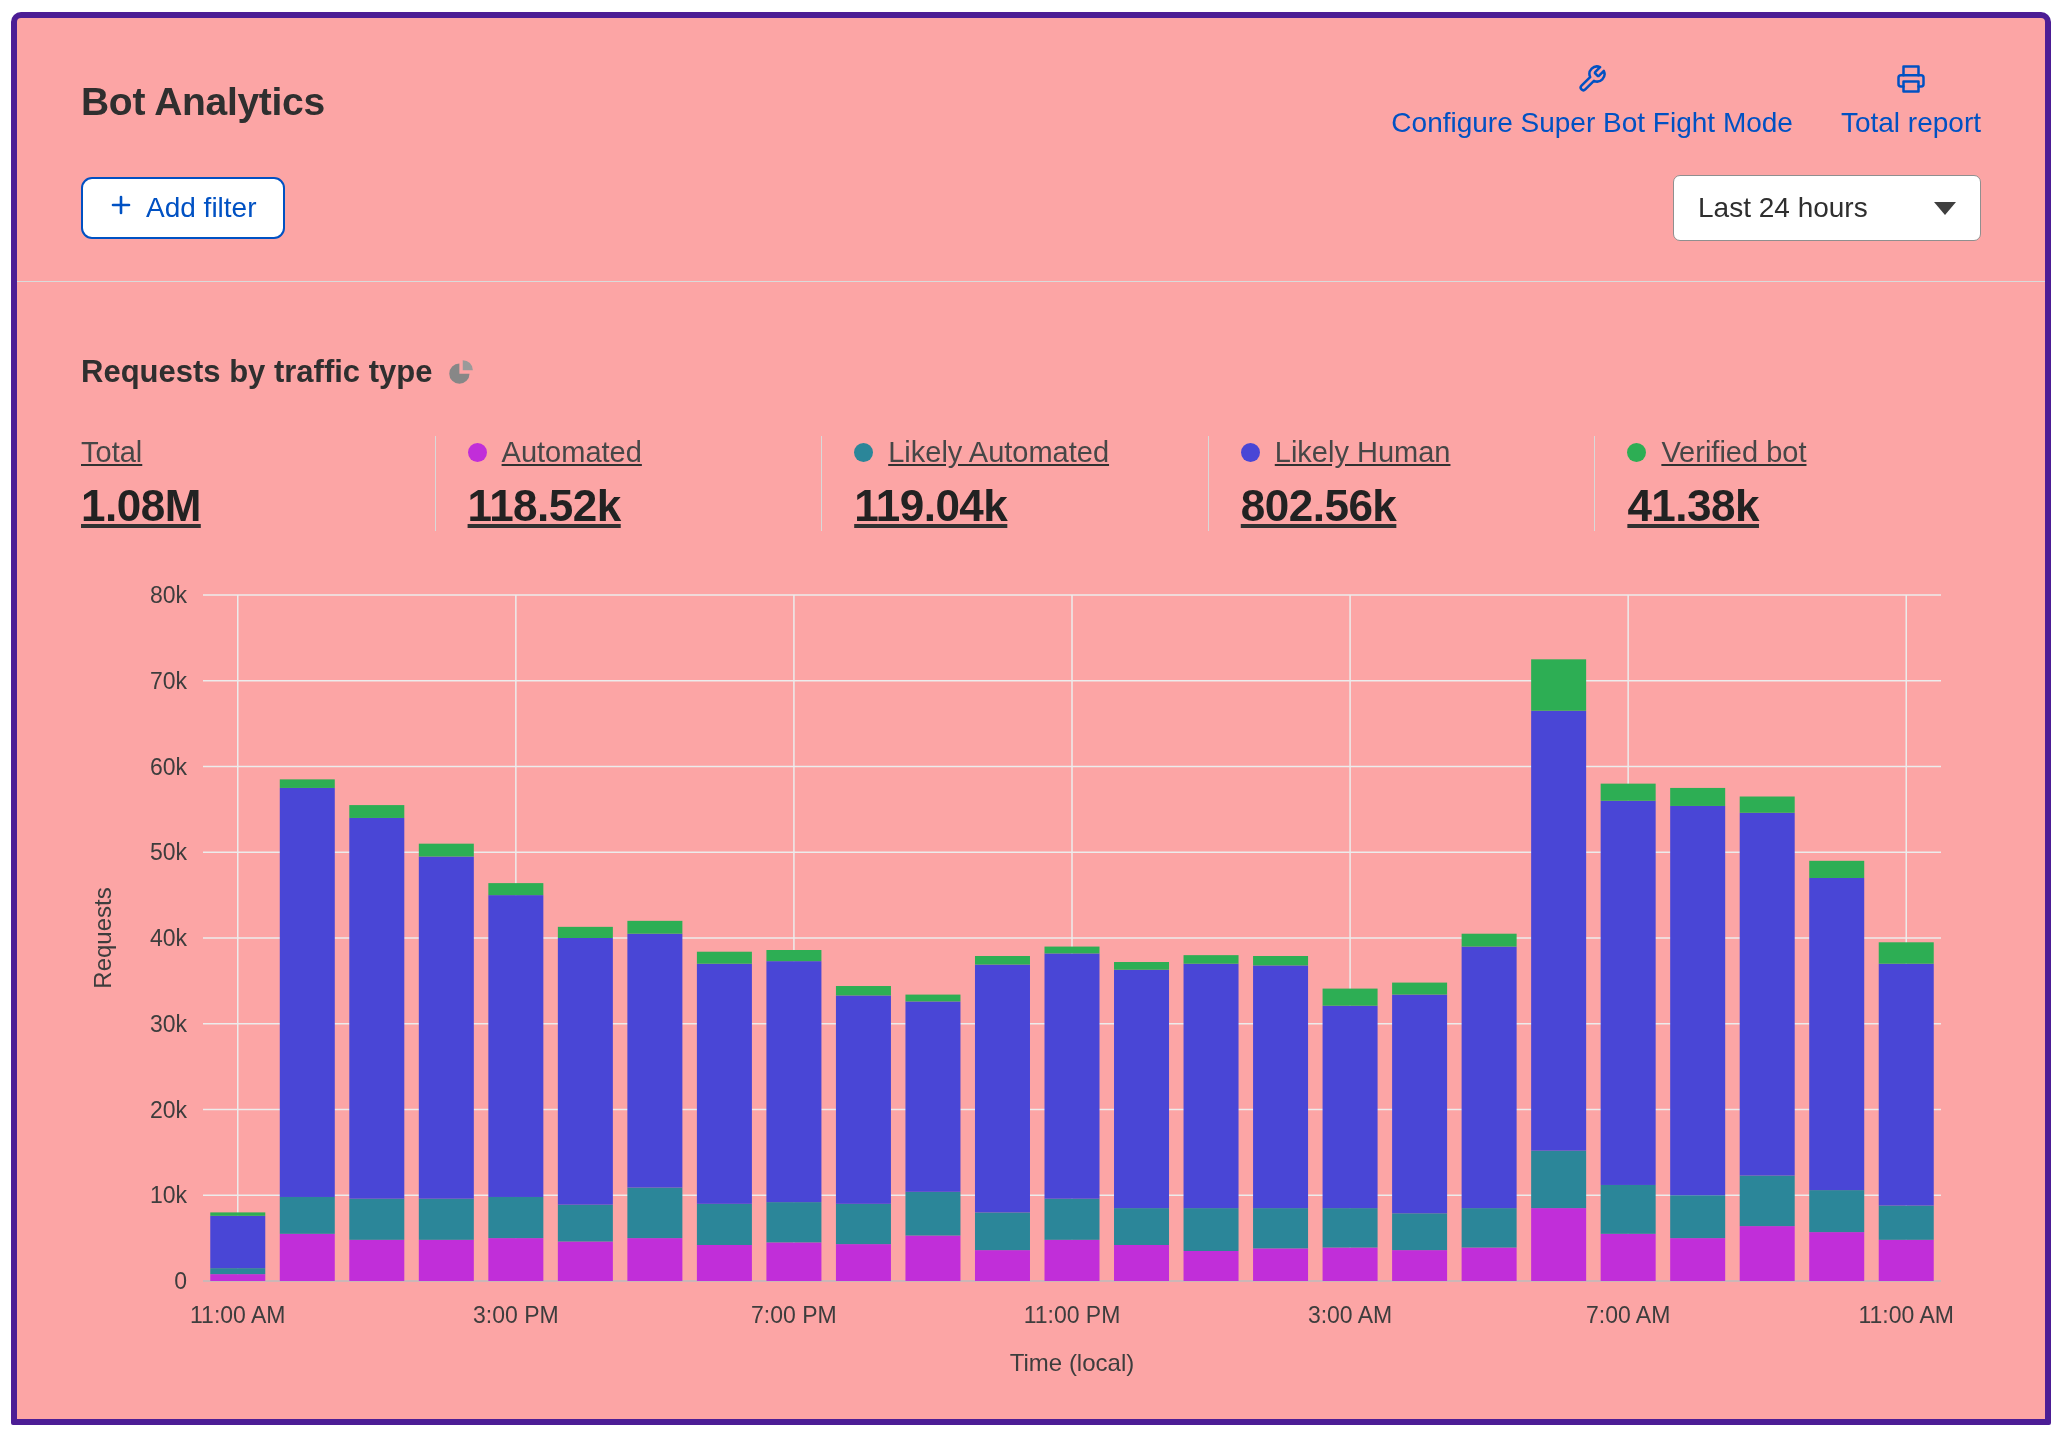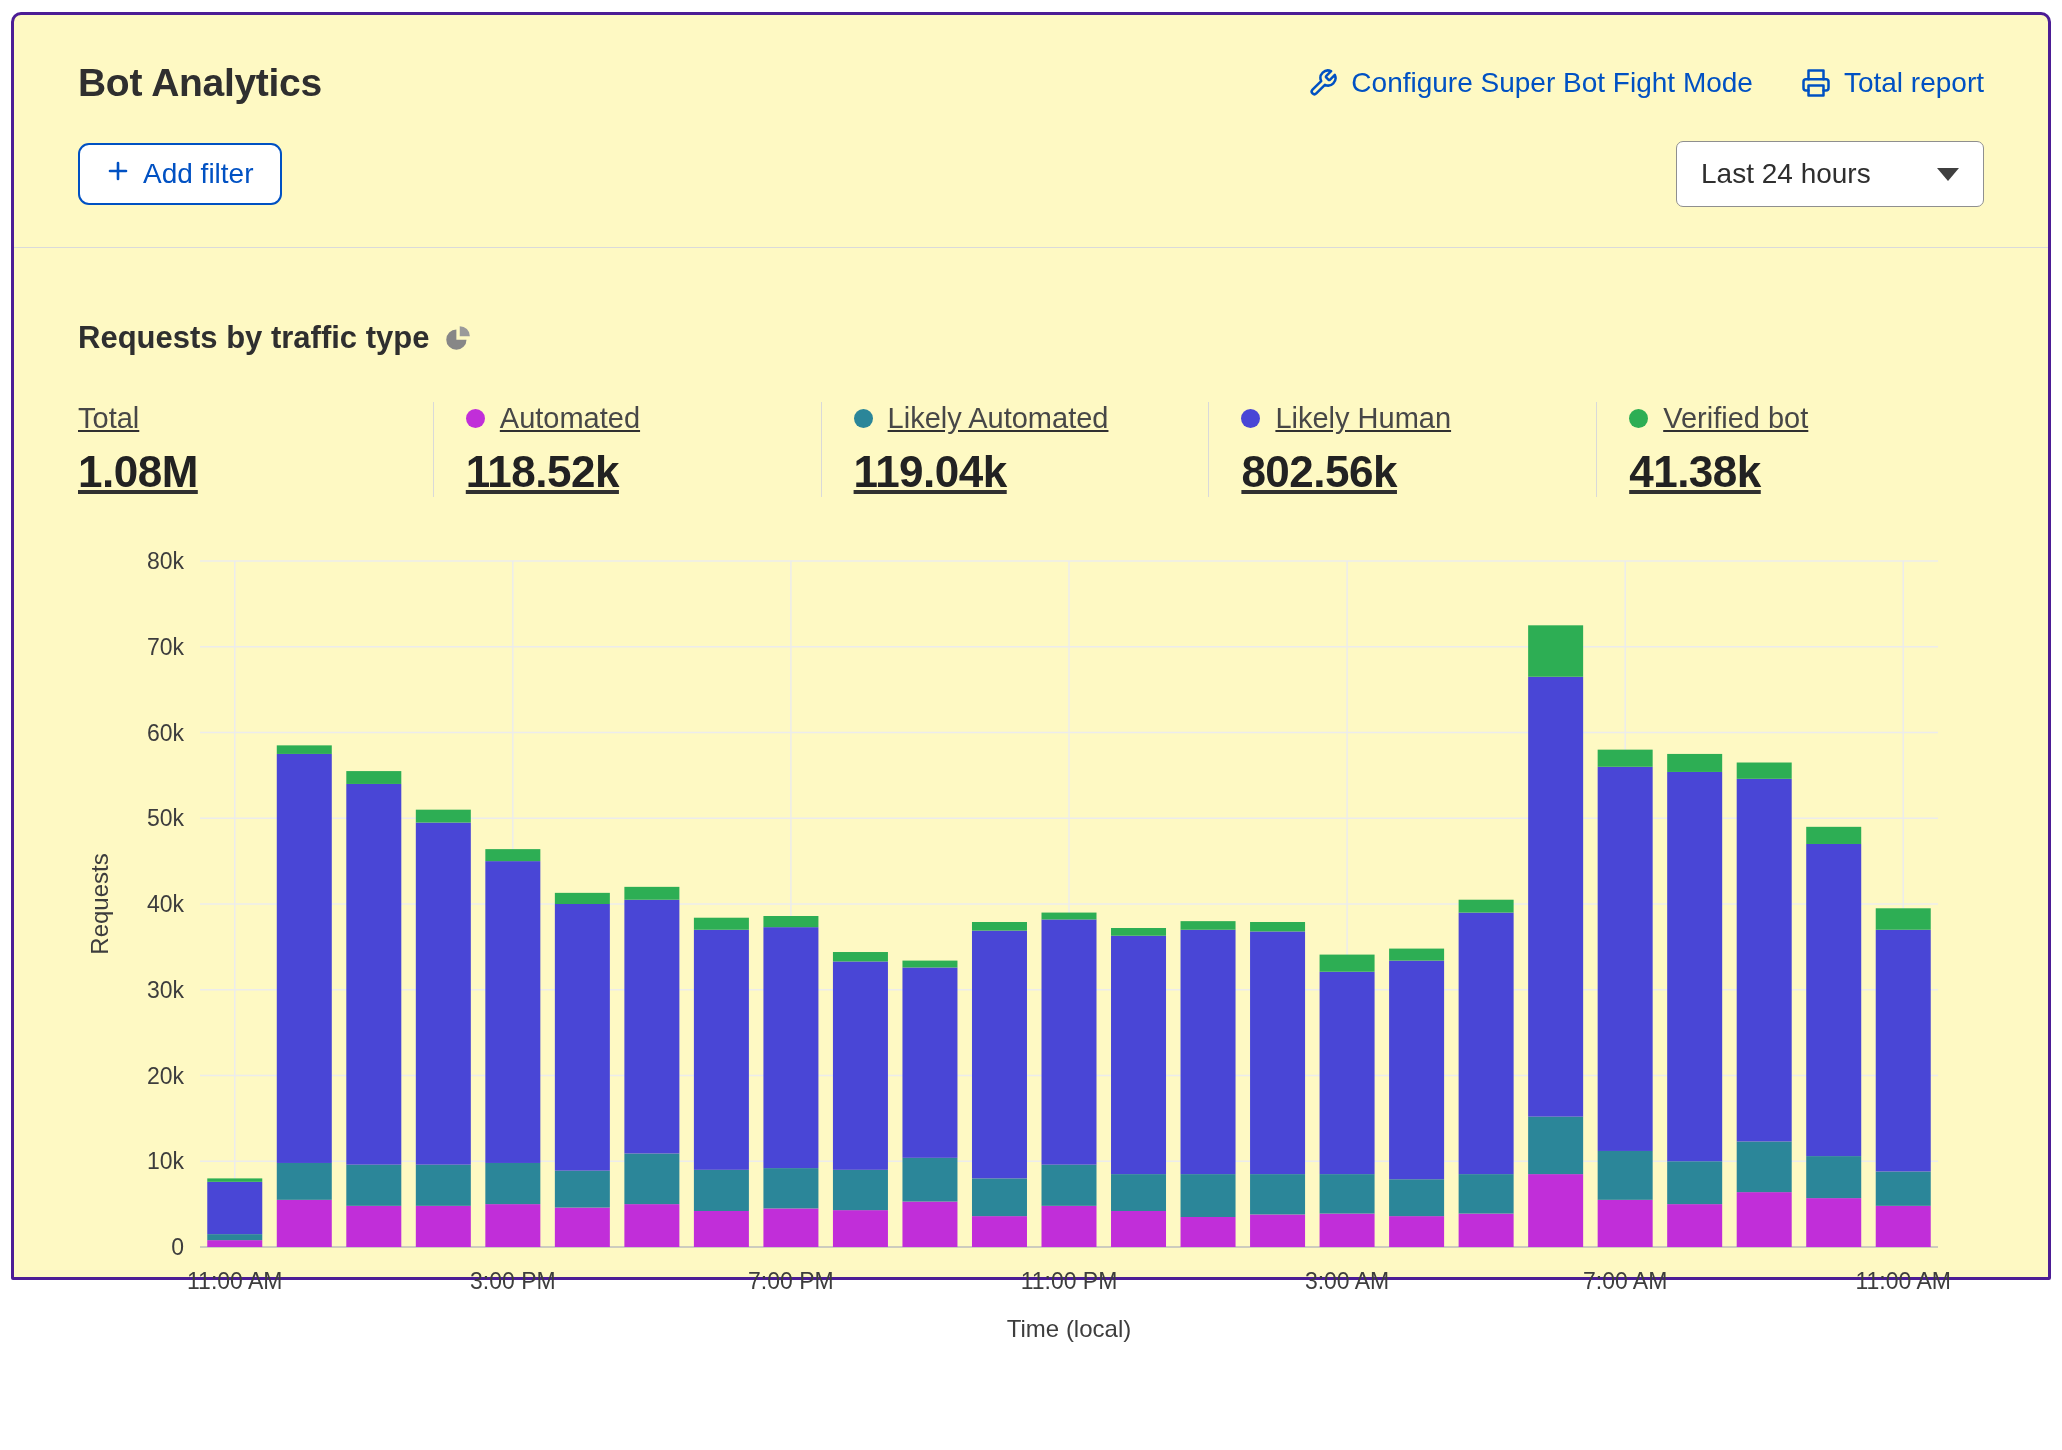--- a/index.html
+++ b/index.html
@@ -5,31 +5,31 @@
   * { box-sizing: border-box; }
   html,body { margin:0; padding:0; background:#ffffff; }
   body {
     width:2062px; height:1450px;
     font-family:"Liberation Sans", sans-serif;
     color:#313131;
     position:relative;
   }
   .card {
     position:absolute; left:11px; top:12px;
-    width:2040px; height:1268px;
-    background:#fef9c3;
-    border:3px solid #4c1d95;
+    width:2040px; height:1413px;
+    background:#fca5a5;
+    border:6px solid #4c1d95;
     border-radius:10px 10px 2px 2px;
   }
   
   .card-header { padding:46px 64px 0 64px; border-bottom:1px solid #dadada; }
   .header-top { display:flex; justify-content:space-between; align-items:center; }
   .page-title { font-size:39px; font-weight:700; margin:0; color:#2f2f2f; letter-spacing:-0.3px; }
   .header-links { display:flex; align-items:center; gap:48px; }
-  .hlink { display:flex; align-items:center; gap:13px; color:#0051c3; font-size:28px; text-decoration:none; cursor:pointer; }
+  .hlink { display:flex; align-items:center; gap:13px; color:#0051c3; font-size:28px; text-decoration:none; cursor:pointer;flex-direction:column; }
   .hlink svg { display:block; }
   .header-bottom { display:flex; justify-content:space-between; align-items:center; margin-top:36px; padding-bottom:40px; }
   .add-filter-btn {
     display:flex; align-items:center; gap:13px;
     background:#fff; border:2px solid #0051c3; border-radius:11px;
     color:#0051c3; font-size:28px; font-family:inherit;
     padding:13px 26px; cursor:pointer;
   }
   .time-select {
     width:308px; height:66px;

